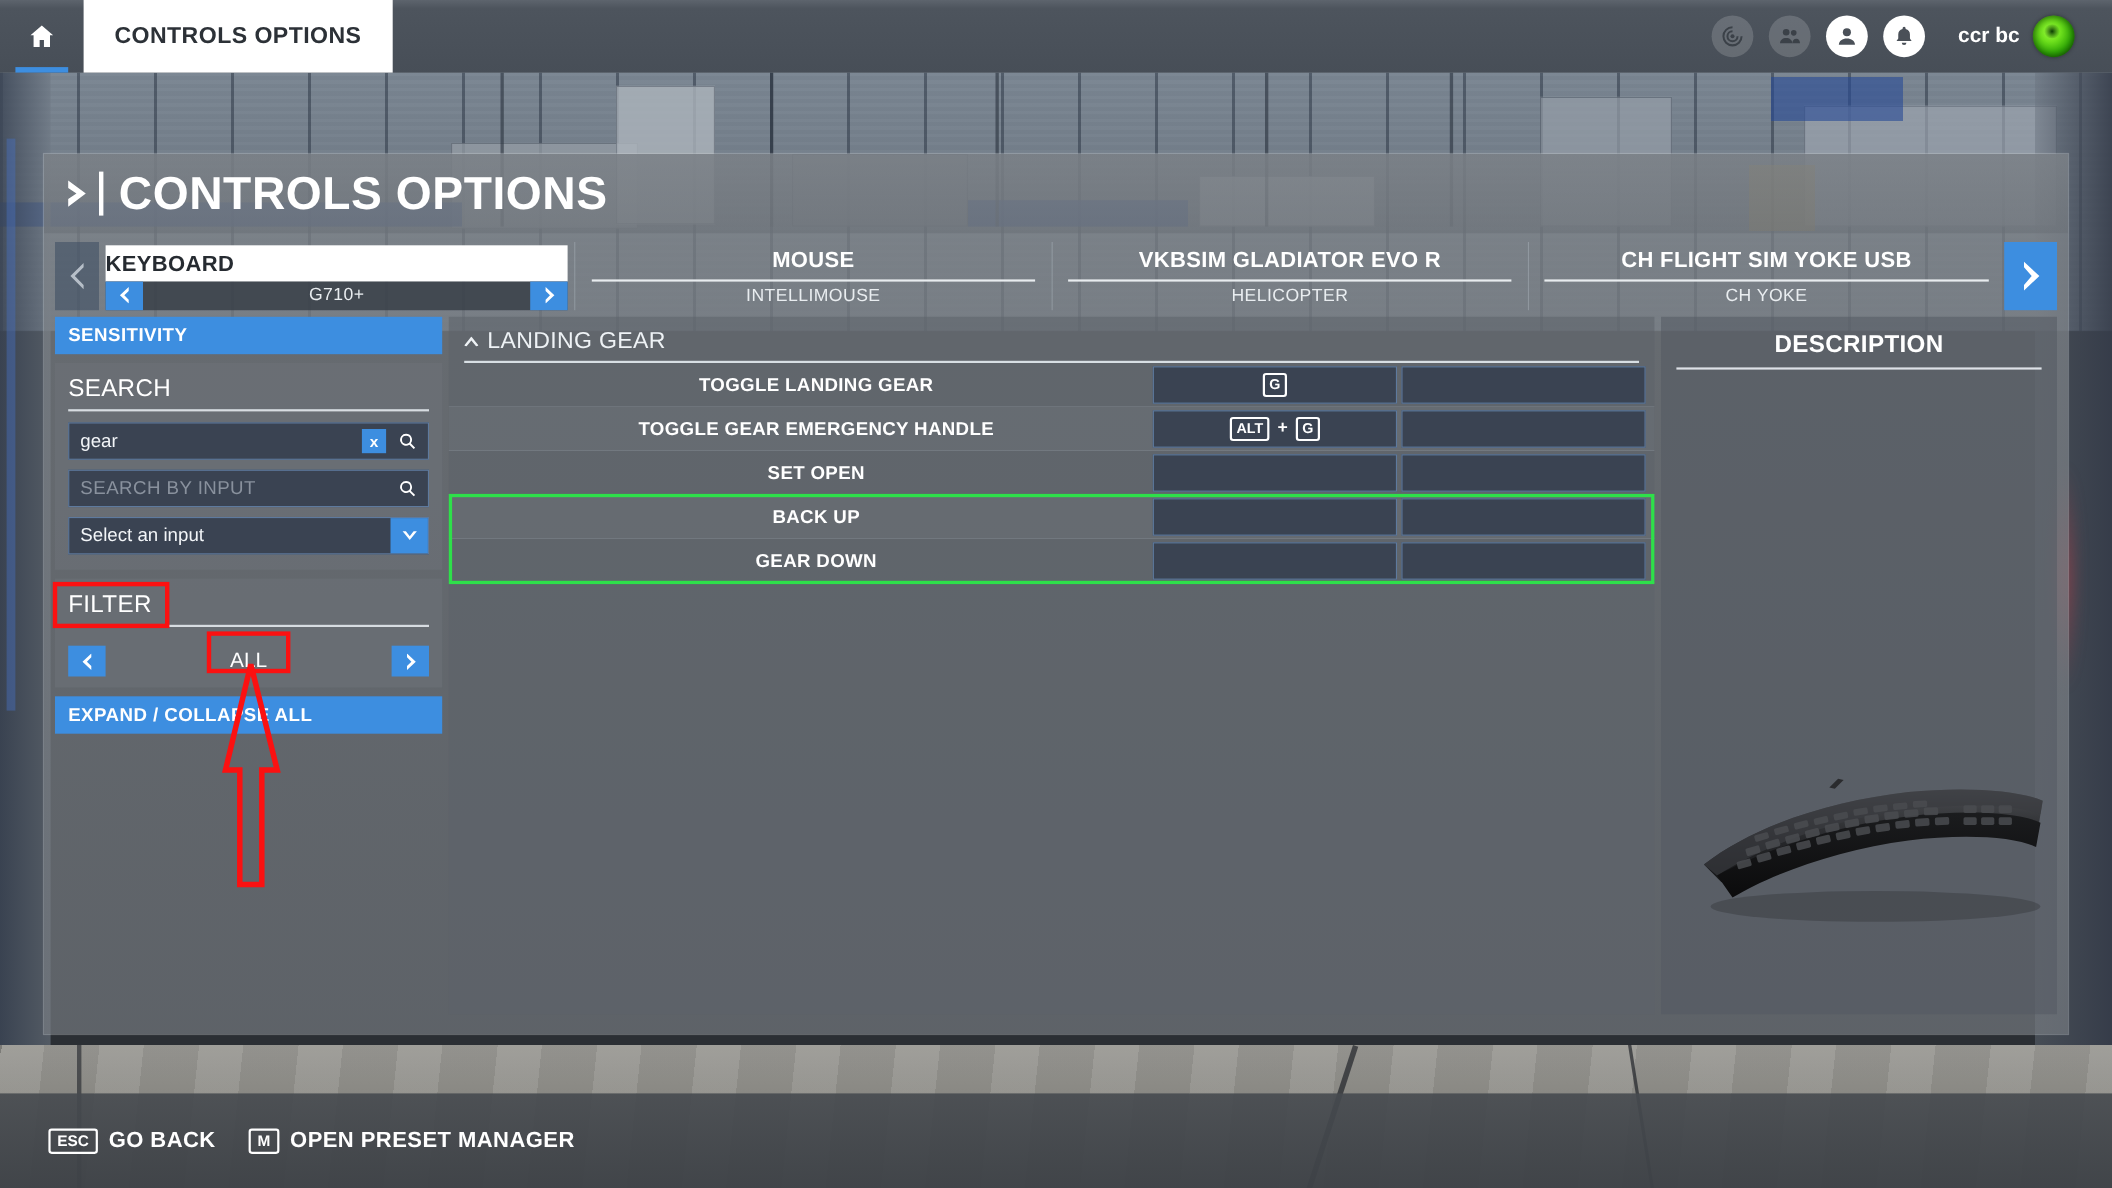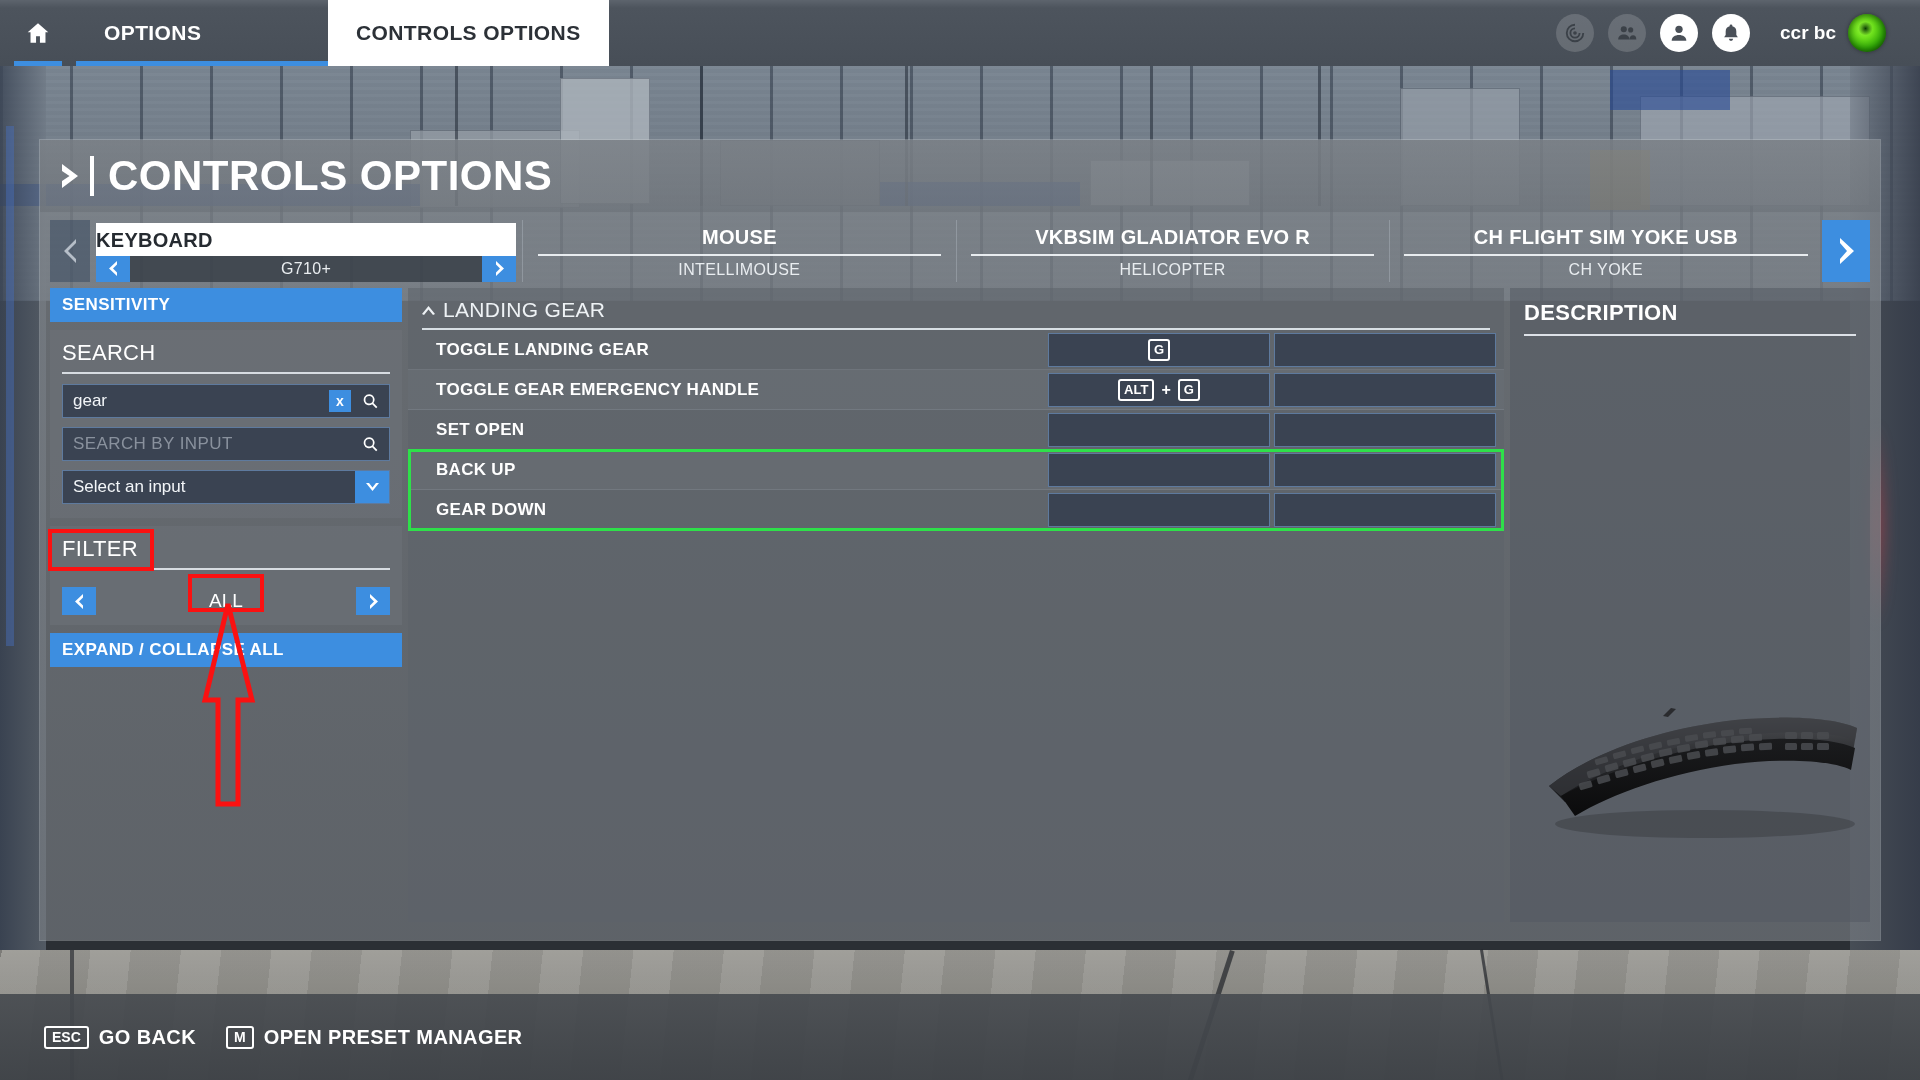--- a/index.html
+++ b/index.html
@@ -211,41 +211,41 @@
   .group-head .caret { width:13px; height:9px; fill:#eef2f5; }
   .group-rule { height:2px; background: rgba(230,236,242,.9); margin: 0 14px; }
   .kb-table { padding: 0 0 0 0; }
   .kb-row {
     display:flex; align-items:center; height: 40px;
     border-bottom: 1px solid rgba(160,168,176,.22);
     position:relative;
   }
   .kb-row.alt { background: rgba(255,255,255,.045); }
   .kb-name {
-    flex:1; color:#fff; font-weight:700; font-size:17px; letter-spacing:.3px; padding-left: 28px;
+    flex:1; color:#fff; font-weight:700; font-size:17px; letter-spacing:.3px; padding-left: 28px; text-align: center;
   }
   .kb-cell {
     width: 222px; height: 34px; margin-right: 4px;
     background:#3a4352; border:1px solid #5e7a9e;
     display:flex; align-items:center; justify-content:center; gap:7px;
   }
   .kb-cell:last-child { margin-right: 8px; }
   .keycap {
     min-width: 20px; height: 22px; padding: 0 4px;
     border:2px solid #ffffff; border-radius: 3px;
     color:#fff; font-size:13px; font-weight:700; line-height: 18px; text-align:center;
   }
   .plus { color:#fff; font-size:16px; font-weight:700; }
   .green-outline {
     position:absolute; border: 3px solid #2ee04a; pointer-events:none; z-index: 5;
   }
 
   
   .rightcol { width: 360px; background: rgba(84,90,98,.55); padding: 12px 14px; }
-  .desc-head { color:#fff; font-size:22px; font-weight:700; letter-spacing:.3px; }
+  .desc-head { color:#fff; font-size:22px; font-weight:700; letter-spacing:.3px;text-align:center; }
   .desc-rule { height:2px; background: rgba(235,240,245,.9); margin: 8px 0 0 0; }
 
   
   #bottombar {
     position:absolute; left:0; bottom:0; width:1920px; height:86px;
     background: linear-gradient(180deg, rgba(70,74,79,.9), rgba(62,66,71,.95));
     z-index: 40; display:flex; align-items:center; padding-left: 44px; gap: 30px;
   }
   .hint { display:flex; align-items:flex-start; gap:10px; }
   .hint .cap {
@@ -298,23 +298,20 @@
 </div>
 
 <div id="topbar">
 
   <div class="home-cell">
     <svg class="home-ico" viewBox="0 0 24 24">
       <path d="M12 3L2.5 11.2h2.6V21h5.1v-6h3.6v6h5.1v-9.8h2.6z"></path>
     </svg>
   </div>
 
-  <div class="tabcell options">
-    <span>OPTIONS</span>
-  </div>
 
   <div class="tabcell active">
     <span>CONTROLS OPTIONS</span>
   </div>
 
   <div class="topbar-spacer"></div>
 
   <div class="tb-icons">
     <div class="tb-icon">
       <svg viewBox="0 0 24 24">

